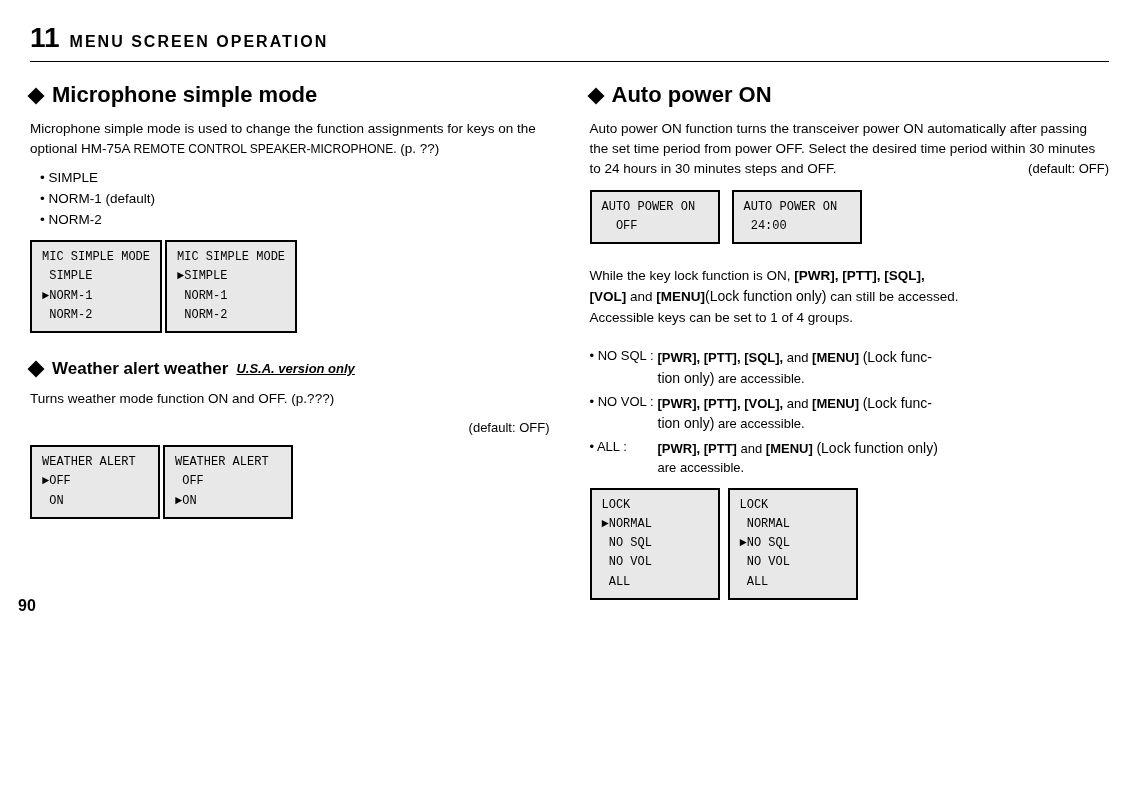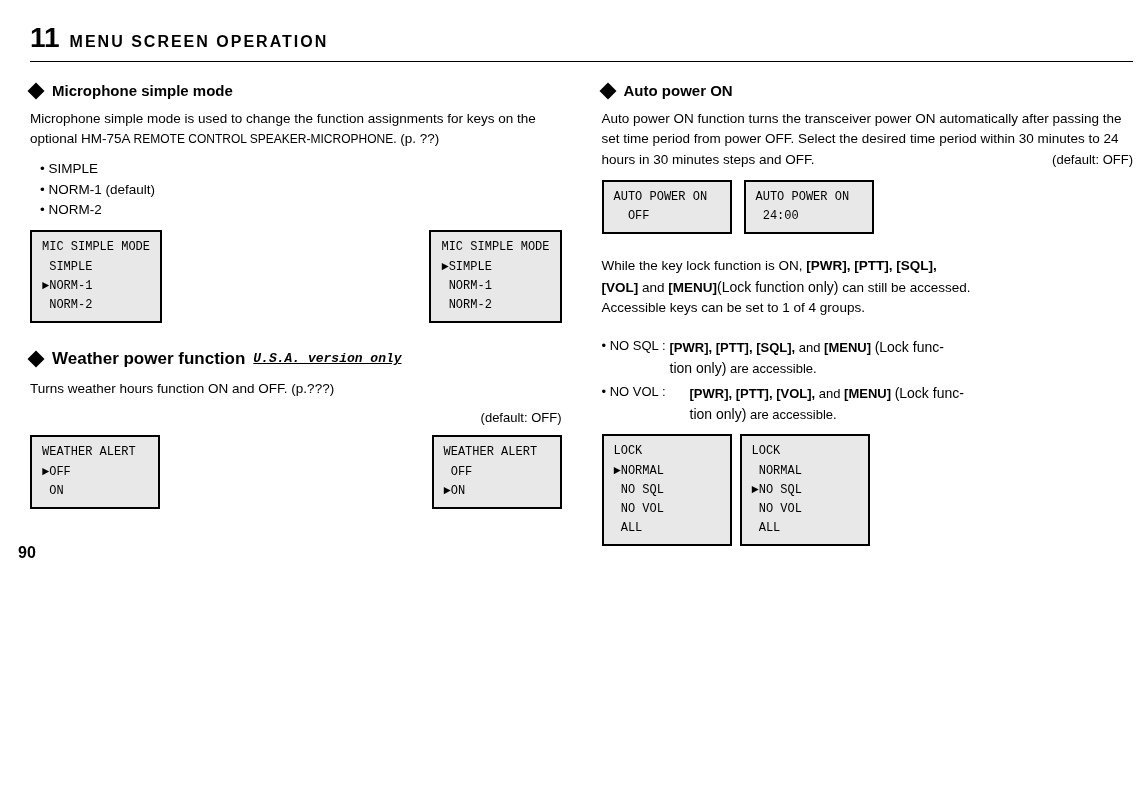--- a/index.html
+++ b/index.html
@@ -6,21 +6,21 @@
     body {
       font-family: Arial, sans-serif;
       background: #fff;
       color: #000;
       width: 1145px;
       min-height: 803px;
       font-size: 14px;
       line-height: 1.4;
     }
     .page {
-      padding: 18px 12px 20px 30px;
+      padding: 18px 36px 20px 30px;
       position: relative;
     }
     .page-header {
       display: flex;
       align-items: baseline;
       border-bottom: 1px solid #000;
       padding-bottom: 4px;
       margin-bottom: 18px;
     }
     .chapter-num {
@@ -33,21 +33,21 @@
       font-weight: bold;
       letter-spacing: 2px;
       text-transform: uppercase;
     }
     .content-grid {
       display: grid;
       grid-template-columns: 1fr 1fr;
       gap: 0 40px;
     }
     .section-title {
-      font-size: 15px;
+      font-size: 22px;
       font-weight: bold;
       margin-bottom: 8px;
       display: flex;
       align-items: center;
       gap: 8px;
     }
     .diamond {
       display: inline-block;
       width: 12px;
       height: 12px;
@@ -78,23 +78,22 @@
       background: #e8e8e8;
       font-family: 'Courier New', Courier, monospace;
       font-size: 12px;
       padding: 6px 10px;
       min-width: 130px;
       line-height: 1.6;
       vertical-align: top;
     }
     .screens-row {
       display: flex;
-      gap: 20px;
+      gap: 3px;
       margin: 8px 0 14px 0;
-      justify-content: space-between;
     }
     .usa-note {
       font-style: italic;
       font-weight: bold;
       text-decoration: underline;
       font-size: 13px;
       margin-left: 8px;
       white-space: nowrap;
     }
     .weather-header {
@@ -197,25 +196,25 @@
             <div>►SIMPLE</div>
             <div>&nbsp;NORM‑1</div>
             <div>&nbsp;NORM‑2</div>
           </div>
         </div>
       </div>
 
       <div>
         <div class="weather-header">
           <span class="diamond"></span>
-          <span class="weather-title-text" style="margin-left:8px;">Weather power function</span>
-          <span class="usa-note" style="font-family:Liberation Mono, monospace;">U.S.A. version only</span>
+          <span class="weather-title-text" style="margin-left:8px;">Weather alert weather</span>
+          <span class="usa-note" style="">U.S.A. version only</span>
         </div>
         <div class="section-body">
-          <span>Turns weather hours function ON and OFF. (p.???)</span>
+          <span>Turns weather mode function ON and OFF. (p.???)</span>
         </div>
         <div class="default-note">(default: OFF)</div>
         <div class="screens-row">
           <div class="screen-box">
             <div>WEATHER ALERT</div>
             <div>►OFF</div>
             <div>&nbsp;ON</div>
           </div>
           <div class="screen-box">
             <div>WEATHER ALERT</div>
@@ -253,23 +252,27 @@
       <div class="key-lock-section">
         <div class="key-lock-body">
           <span>While the key lock function is ON, </span><span class="bold">[PWR], [PTT], [SQL],</span><br>
           <span class="bold">[VOL]</span><span> and </span><span class="bold">[MENU]</span><span class="small">(Lock function only)</span><span> can still be accessed.<br>Accessible keys can be set to 1 of 4 groups.</span>
         </div>
         <ul class="key-lock-list">
           <li style="margin-top:19px;">
             <span class="kl-label">• NO SQL  :</span>
             <span class="kl-text"><span class="bold">[PWR], [PTT], [SQL],</span> and <span class="bold">[MENU]</span> <span class="small">(Lock func-<br>tion only)</span> are accessible.</span>
           </li>
-          <li style="margin-top:4px;gap:20px;">
+          <li style="margin-top:4px;">
             <span class="kl-label">• NO VOL  :</span>
             <span class="kl-text"><span class="bold">[PWR], [PTT], [VOL],</span> and <span class="bold">[MENU]</span> <span class="small">(Lock func-<br>tion only)</span> are accessible.</span>
+          </li>
+          <li style="margin-top:4px;">
+            <span class="kl-label">• ALL      :</span>
+            <span class="kl-text"><span class="bold">[PWR], [PTT]</span> and <span class="bold">[MENU]</span> <span class="small">(Lock function only)</span><br>are accessible.</span>
           </li>
         </ul>
         <div class="lock-screens">
           <div class="screen-box">
             <div>LOCK</div>
             <div>►NORMAL</div>
             <div>&nbsp;NO SQL</div>
             <div>&nbsp;NO VOL</div>
             <div>&nbsp;ALL</div>
           </div>

